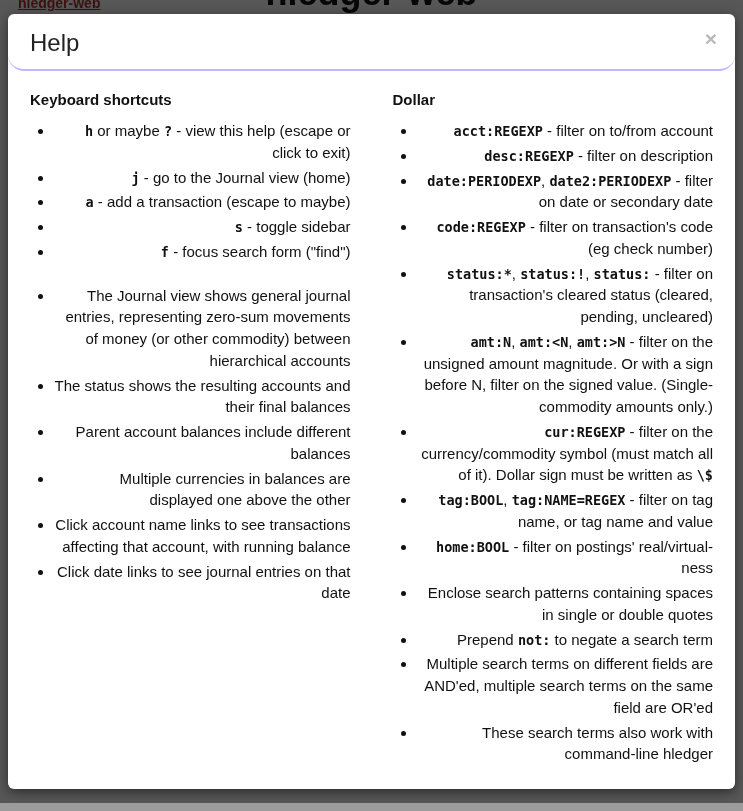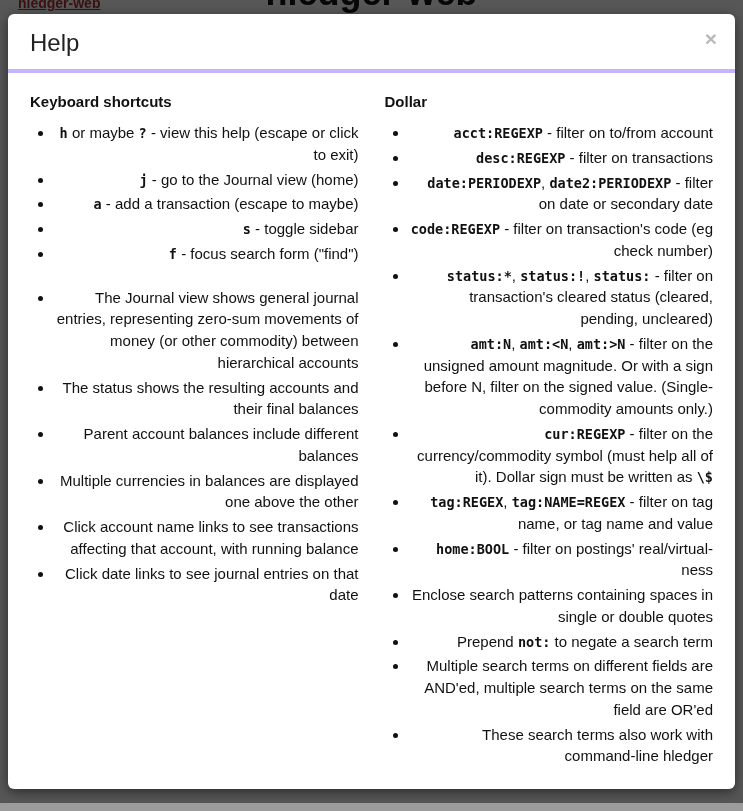--- a/index.html
+++ b/index.html
@@ -41,34 +41,35 @@
 
   .modal {
     position: absolute; top: 14px; left: 8px; right: 8px; bottom: 22px;
     background: #fff; border-radius: 6px;
     box-shadow: 0 3px 12px rgba(0,0,0,0.5);
     z-index: 2; overflow: hidden;
   }
   .modal-header {
     position: relative;
     padding: 15px 20px 12px 22px;
-    border-bottom: 4px solid #c4b5fd;
+    border-bottom: 2px solid #c4b5fd;
+    border-radius: 16px;
   }
   .modal-title {
     margin: 0; font-size: 24px; font-weight: 500; color: #222;
   }
   .close-btn {
     position: absolute; right: 14px; top: 12px;
     border: 0; background: none; padding: 2px 4px;
     font-size: 21px; font-weight: bold; line-height: 1;
     color: #b9b9b9; cursor: pointer;
     font-family: "Liberation Sans", sans-serif;
   }
   .modal-body {
-    display: flex; gap: 26px;
+    display: flex; gap: 42px;
     padding: 12px 22px 20px 22px;
   }
   .col { flex: 1; min-width: 0; }
 
   .section-heading {
     font-size: 15px; font-weight: bold; color: #111;
     margin: 14px 0 12px 0;
   }
   .col .section-heading:first-child { margin-top: 8px; }
 
@@ -118,27 +119,27 @@
           <li><span>Parent account balances include different balances</span></li>
           <li><span>Multiple currencies in balances are displayed one above the other</span></li>
           <li><span>Click account name links to see transactions affecting that account, with running balance</span></li>
           <li><span>Click date links to see journal entries on that date</span></li>
         </ul>
       </div>
     <div class="col">
         <div class="section-heading">Dollar</div>
         <ul class="section-list">
           <li><span class="code">acct:REGEXP</span><span> - filter on to/from account</span></li>
-          <li><span class="code">desc:REGEXP</span><span> - filter on transactions</span></li>
+          <li><span class="code">desc:REGEXP</span><span> - filter on description</span></li>
           <li><span class="code">date:PERIODEXP</span><span>, </span><span class="code">date2:PERIODEXP</span><span> - filter on date or secondary date</span></li>
           <li><span class="code">code:REGEXP</span><span> - filter on transaction's code (eg check number)</span></li>
           <li><span class="code">status:*</span><span>, </span><span class="code">status:!</span><span>, </span><span class="code">status:</span><span> - filter on transaction's cleared status (cleared, pending, uncleared)</span></li>
           <li><span class="code">amt:N</span><span>, </span><span class="code">amt:&lt;N</span><span>, </span><span class="code">amt:&gt;N</span><span> - filter on the unsigned amount magnitude. Or with a sign before N, filter on the signed value. (Single-commodity amounts only.)</span></li>
-          <li><span class="code">cur:REGEXP</span><span> - filter on the currency/commodity symbol (must help all of it). Dollar sign must be written as </span><span class="code">\$</span></li>
-          <li><span class="code">tag:REGEX</span><span>, </span><span class="code">tag:NAME=REGEX</span><span> - filter on tag name, or tag name and value</span></li>
+          <li><span class="code">cur:REGEXP</span><span> - filter on the currency/commodity symbol (must match all of it). Dollar sign must be written as </span><span class="code">\$</span></li>
+          <li><span class="code">tag:BOOL</span><span>, </span><span class="code">tag:NAME=REGEX</span><span> - filter on tag name, or tag name and value</span></li>
           <li><span class="code">home:BOOL</span><span> - filter on postings' real/virtual-ness</span></li>
           <li><span>Enclose search patterns containing spaces in single or double quotes</span></li>
           <li><span>Prepend </span><span class="code">not:</span><span> to negate a search term</span></li>
           <li><span>Multiple search terms on different fields are AND'ed, multiple search terms on the same field are OR'ed</span></li>
           <li><span>These search terms also work with command-line hledger</span></li>
         </ul>
       </div>
   </div>
 </div>
 

